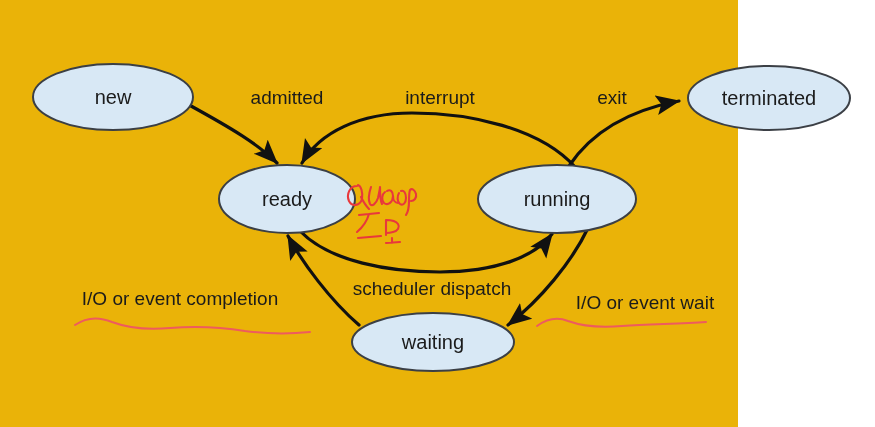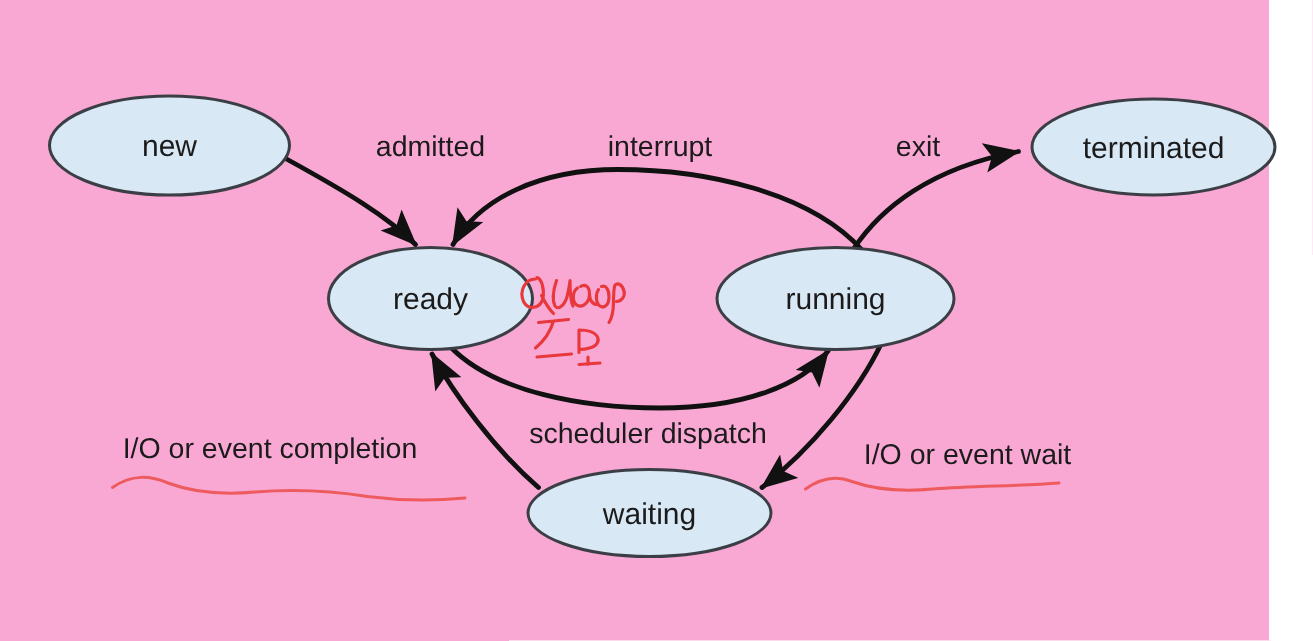--- a/index.html
+++ b/index.html
@@ -8,23 +8,23 @@
     background: #ffffff;
   }
   body {
     width: 875px;
     height: 427px;
     overflow: hidden;
     font-family: "Liberation Sans", sans-serif;
   }
   #diagram-root {
     position: relative;
-    width: 846px;
+    width: 738px;
     height: 427px;
-    background: #f9a8d4;
+    background: #eab308;
   }
   svg.canvas {
     position: absolute;
     top: 0;
     left: 0;
     width: 875px;
     height: 427px;
   }
   .state-ellipse {
     fill: #d8e8f5;

